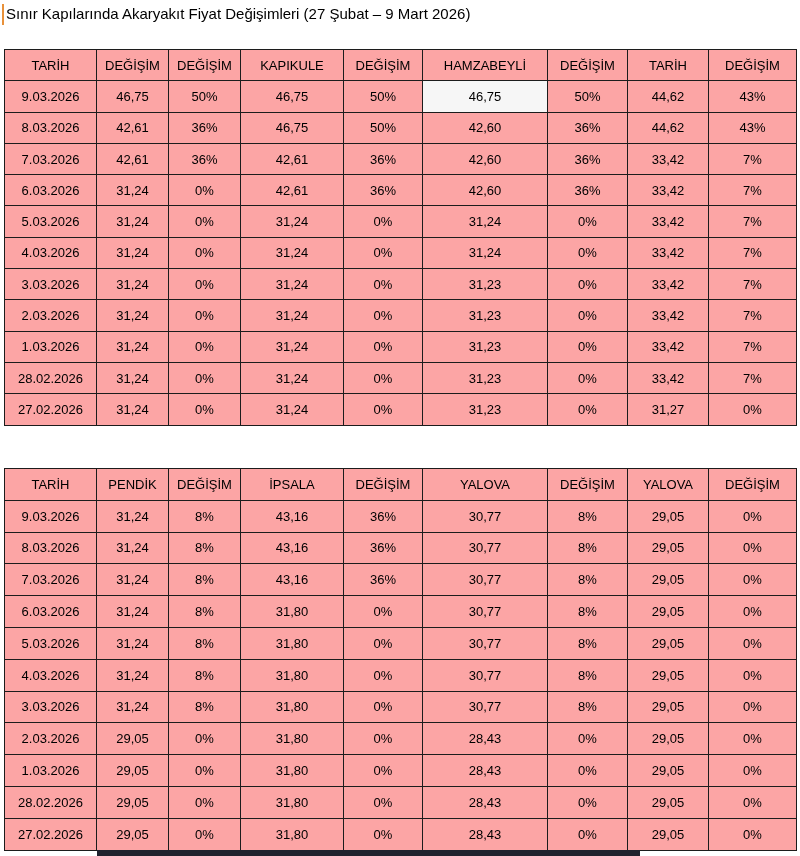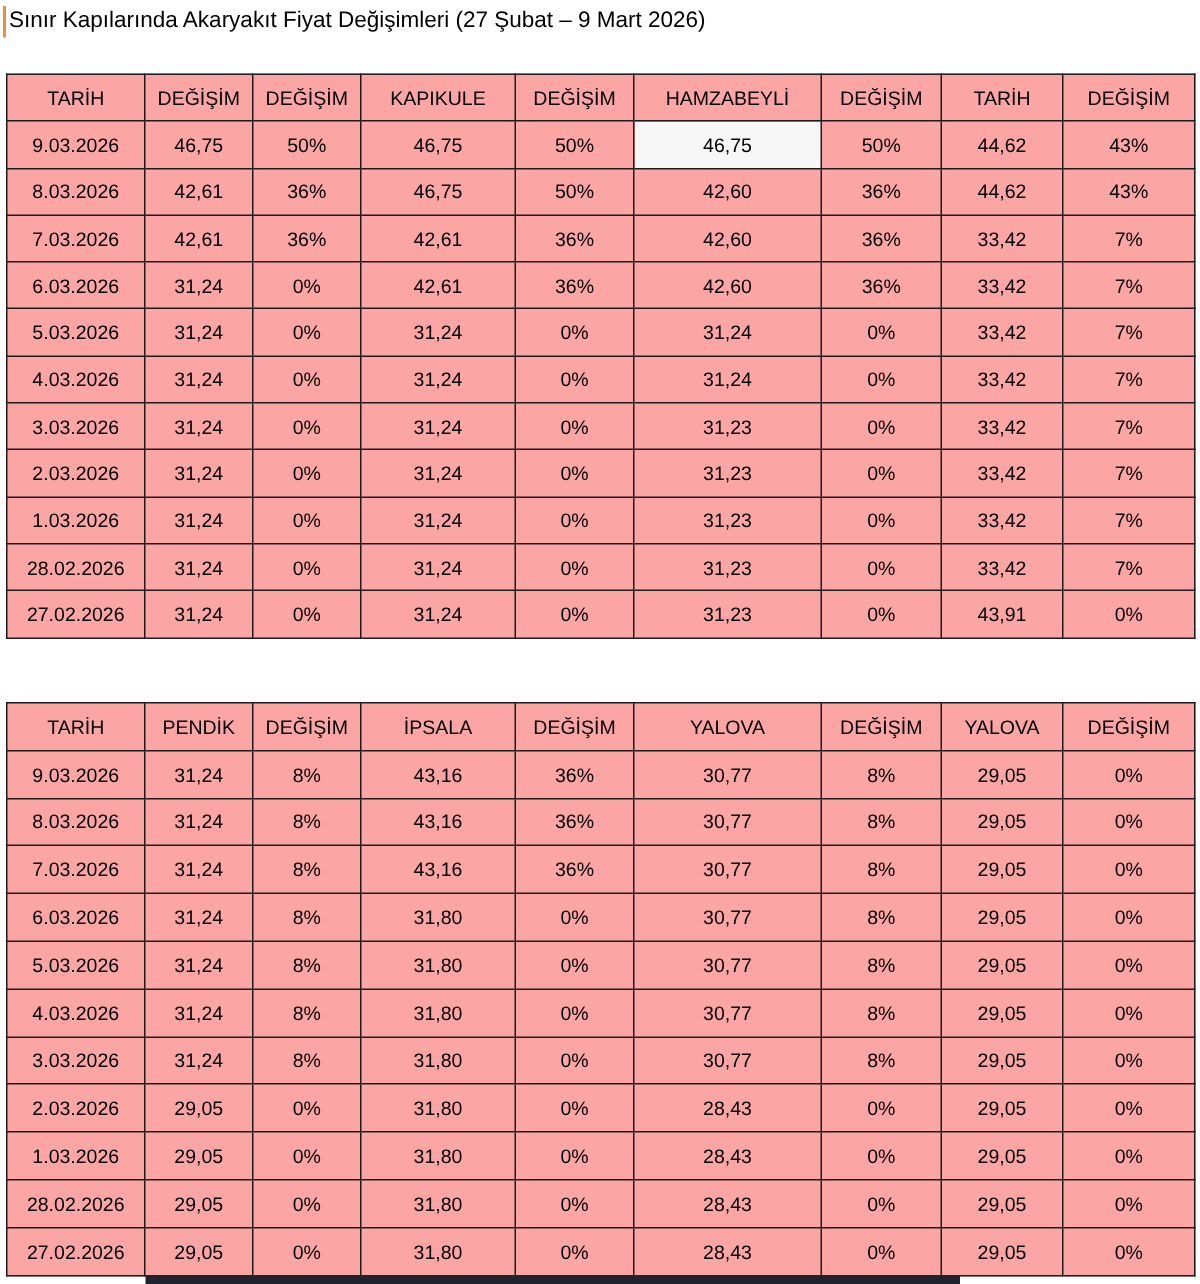--- a/index.html
+++ b/index.html
@@ -224,21 +224,21 @@
           <td>7%</td>
         </tr>
         <tr>
           <td>27.02.2026</td>
           <td>31,24</td>
           <td>0%</td>
           <td>31,24</td>
           <td>0%</td>
           <td>31,23</td>
           <td>0%</td>
-          <td>43,91</td>
+          <td>31,27</td>
           <td>0%</td>
         </tr>
       </tbody>
   </table>
 
   <table class="price-table" id="table2">
     <colgroup>
       <col class="c0">
         <col class="c1">
         <col class="c2">

